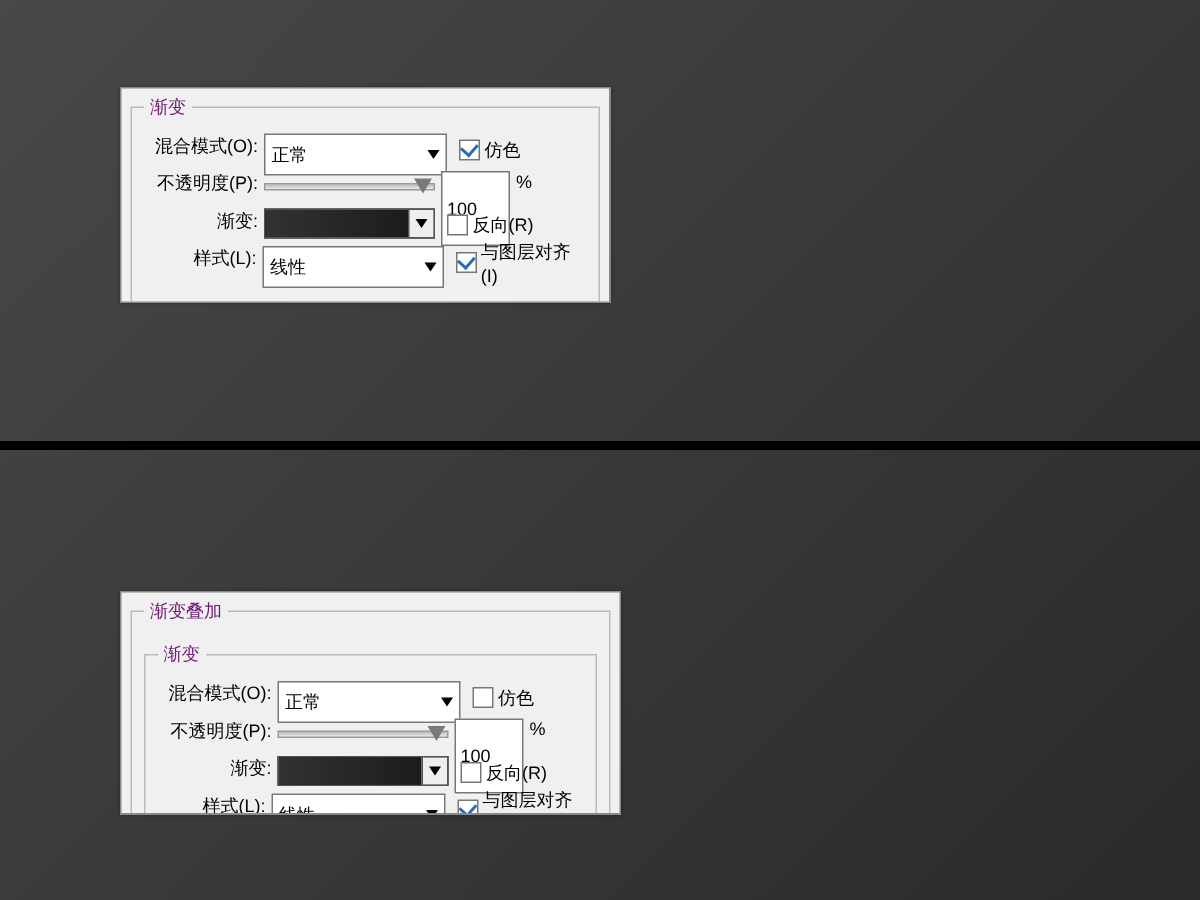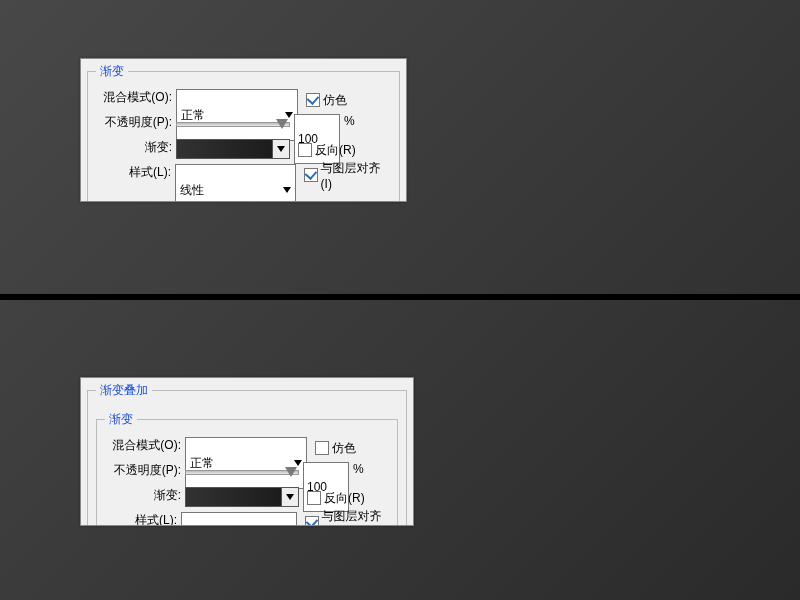--- a/index.html
+++ b/index.html
@@ -1,28 +1,28 @@
 <!DOCTYPE html>
 <html><head>
 <meta charset="utf-8">
 <style>
 html,body{margin:0;padding:0;width:800px;height:600px;font-family:"Microsoft YaHei","SimSun",Arial,sans-serif;font-size:12px}
 body{background:linear-gradient(135deg,#484848 0%,#2a2a2a 100%);position:relative}
 .divider{position:absolute;left:0;top:294px;width:800px;height:6px;background:#000}
 .panel{position:absolute;background:#f0f0f0;border:1px solid #888;box-shadow:0 0 3px rgba(0,0,0,.3)}
 .panel.top{left:80px;top:58px;width:325px;height:142px;overflow:hidden}
-.panel.bottom{left:80px;top:377px;width:332px;height:147px;overflow:hidden}
+.panel.bottom{left:80px;top:394px;width:332px;height:147px;overflow:hidden}
 fieldset{border:1px solid #bbb;margin:0;padding:6px 8px 20px 8px;position:relative}
-fieldset>legend{padding:0 4px;color:#1d4ed8}
+fieldset>legend{padding:0 4px;color:#701a75}
 .outer-fs{margin:4px 6px 0 6px}
 .bottom .outer-fs{margin:4px 6px 0 6px}
 .inner-fs{margin:6px 0 0 0}
 .row{display:flex;height:22px;margin:3px 0}
 .lab{width:76px;text-align:right;color:#000;padding-right:4px}
-.combo{display:flex;align-items:center;width:112px;height:18px;background:#fff;border:1px solid #777;padding:16px 4px;justify-content:space-between}
+.combo{display:flex;align-items:center;width:112px;height:18px;background:#fff;border:1px solid #777;padding:4px 4px;justify-content:space-between}
 .combo .tri{width:0;height:0;border-left:4px solid transparent;border-right:4px solid transparent;border-top:6px solid #000}
 .slider{position:relative;width:112px;height:18px;margin-right:6px}
 .slider-track{position:absolute;top:8px;left:0;width:100%;height:3px;background:linear-gradient(#bbb,#e8e8e8);border:1px solid #999}
 .slider-thumb{position:absolute;top:5px;right:0;width:0;height:0;border-left:6px solid transparent;border-right:6px solid transparent;border-top:10px solid #7a7a7a}
 .num{width:38px;height:16px;border:1px solid #777;background:#fff;padding:16px 3px;line-height:16px}
 .pct{margin-left:4px}
 .grad{display:flex;align-items:center;width:112px;height:18px;border:1px solid #555;background:#000}
 .grad-prev{flex:1;height:100%;background:linear-gradient(90deg,#323232 0%,#1c1c1c 100%)}
 .grad-btn{width:16px;height:100%;background:#eee;border-left:1px solid #555;display:flex;align-items:center;justify-content:center}
 .grad-btn .tri{width:0;height:0;border-left:4px solid transparent;border-right:4px solid transparent;border-top:6px solid #000}

